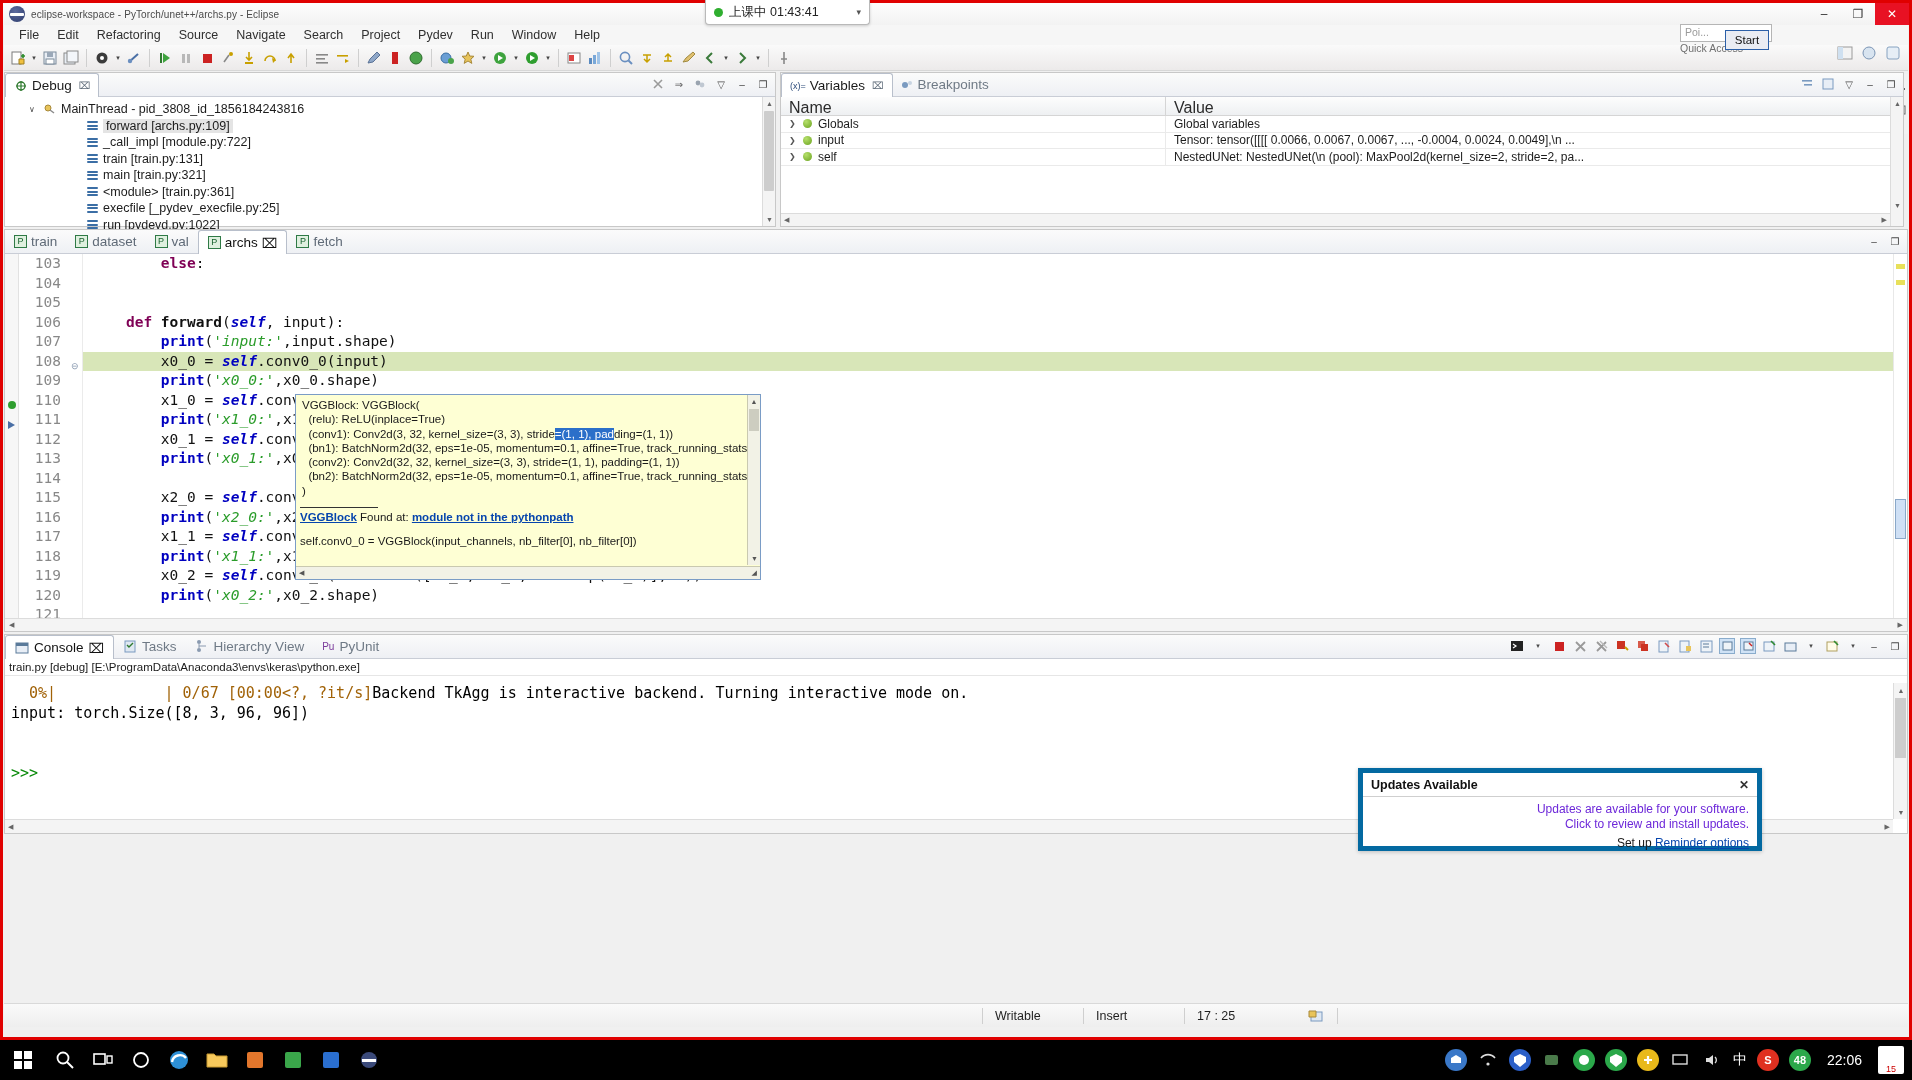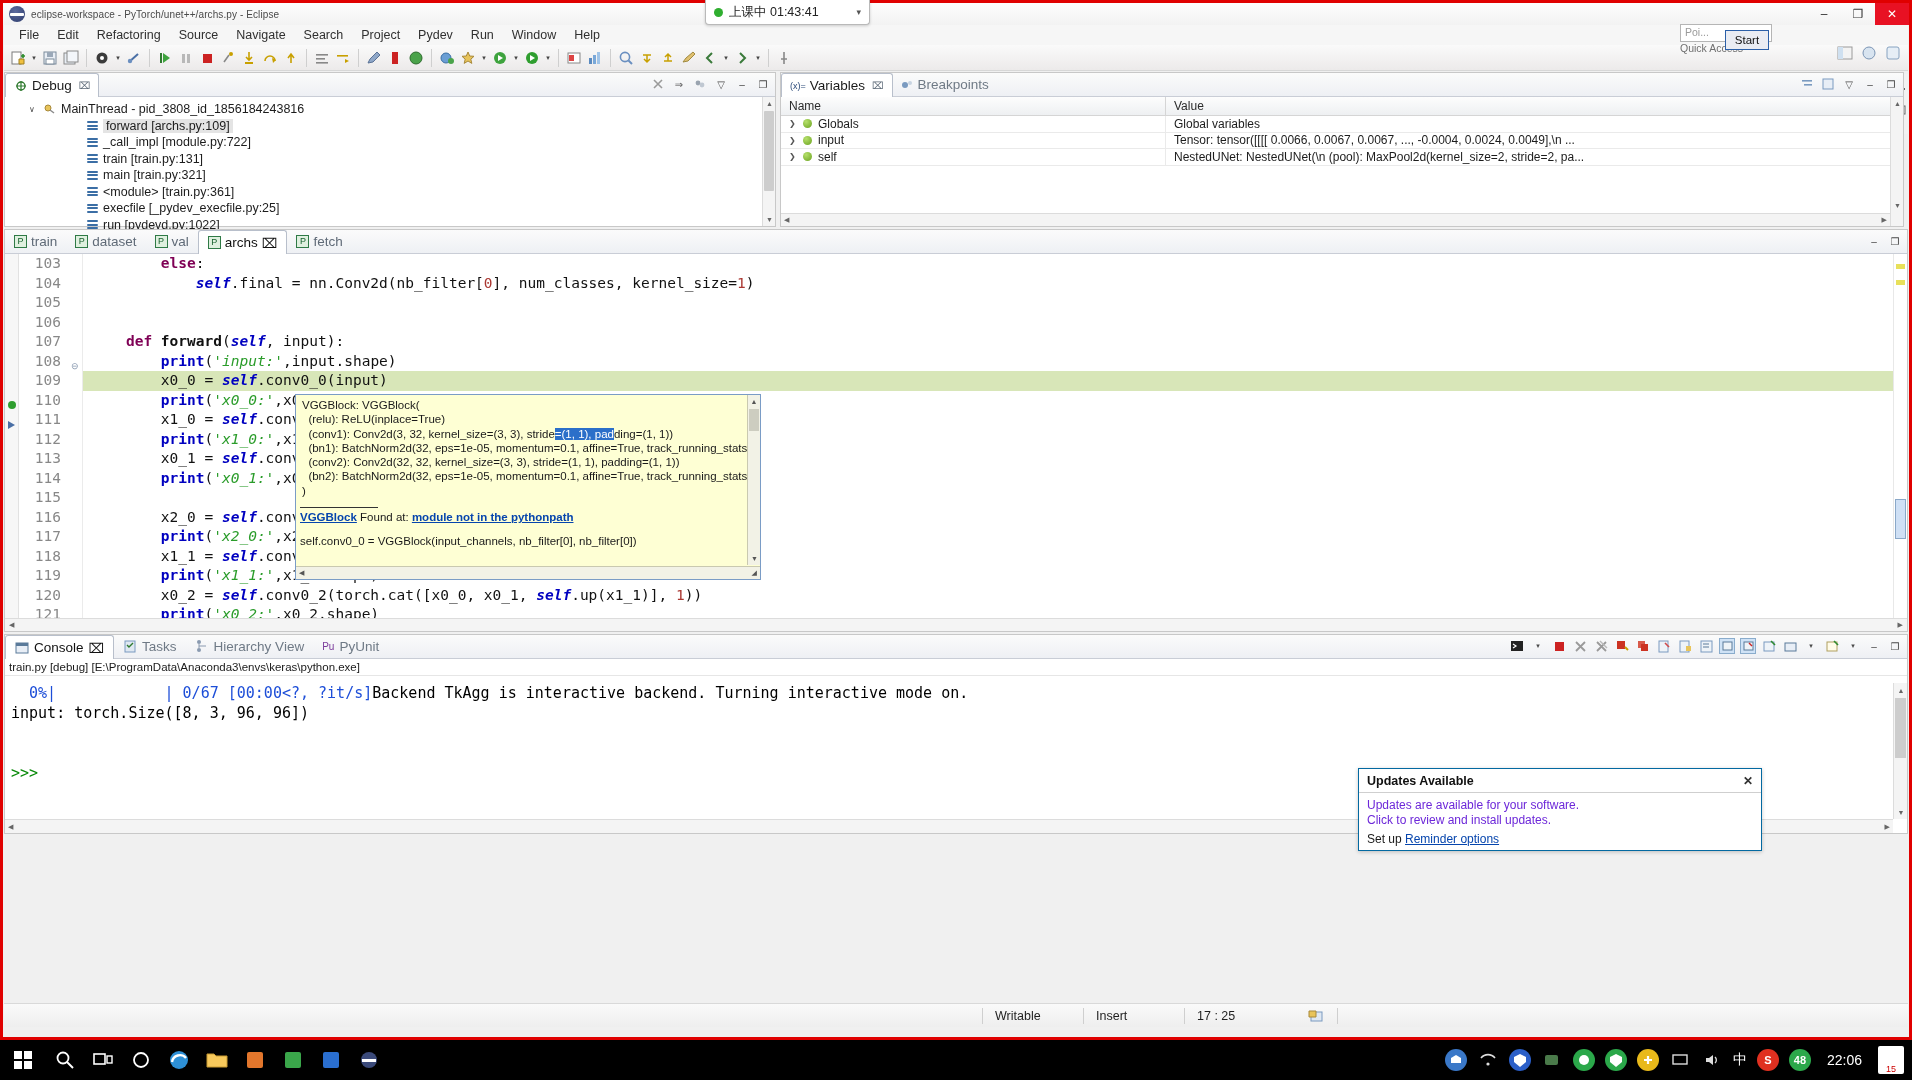--- a/index.html
+++ b/index.html
@@ -136,21 +136,21 @@
     position: absolute; right: 0; top: 24px; bottom: 0; width: 13px;
     background: #f4f4f4; border-left: 1px solid #dcdcdc;
   }
   .vscroll .thumb { position: absolute; left: 1px; width: 10px; background: #cdcdcd; border-radius: 1px; }
   .vscroll .arr { position:absolute; left:0; width: 13px; height: 13px; font-size: 7px;
                   display:flex; align-items:center; justify-content:center; color:#666; }
   
   #vars-view { left: 780px; top: 72px; width: 1124px; height: 155px; }
   .var-header {
     display: flex; height: 19px; background: linear-gradient(#fdfdfd,#eef0f2);
-    border-bottom: 1px solid #d5d5d5; font-size: 12px; color: #2b2b2b;
+    border-bottom: 1px solid #d5d5d5; font-size: 16px; color: #2b2b2b;
   }
   .var-header div { padding: 2px 8px; }
   .vh-name { width: 385px; border-right: 1px solid #d5d5d5; }
   .vh-value { flex: 1; }
   .var-row { display: flex; height: 16.5px; font-size: 12px; color: #1c1c1c; border-bottom: 1px solid #eaeaea; }
   .vr-name { width: 385px; border-right: 1px solid #eaeaea; display: flex; align-items: center;
              gap: 6px; padding-left: 8px; }
   .vr-value { flex: 1; padding-left: 8px; white-space: nowrap; overflow: hidden;
               display:flex; align-items:center; }
   .vr-arrow { font-size: 8px; color: #555; width: 8px; }
@@ -220,34 +220,35 @@
   .ctab { display:flex; align-items:center; gap:5px; height:24px; padding:0 9px;
           font-size:13.5px; color:#6f7a86; }
   .ctab.active { color:#111; background:#fff; border-top:1px solid #b8bfcb;
                  border-left:1px solid #b8bfcb; border-right:1px solid #b8bfcb;
                  border-radius:3px 3px 0 0; position:relative; top:1px; }
   .con-sub { font-size: 11.5px; color: #1a1a1a; padding: 2px 0 2px 4px;
              border-bottom: 1px solid #e6e6e6; }
   .con-body { position: absolute; left:0; right:0; top: 48px; bottom: 20px; overflow: hidden;
               font-family: "DejaVu Sans Mono", monospace; font-size: 15px; }
   .con-line { height: 20px; line-height: 20px; white-space: pre; padding-left: 6px; }
-  .c-red { color: #1d4ed8; }
+  .c-red { color: #a16207; }
   .c-black { color: #000; }
   .c-green { color: #0a8a0a; }
   .con-hscroll { position:absolute; left:0; right:14px; bottom:0; height:14px;
                  background:#f4f4f4; border-top:1px solid #dcdcdc; display:flex;
                  align-items:center; justify-content:space-between; padding:0 3px;
                  font-size:7px; color:#666; }
   .con-vscroll { position:absolute; right:0; top:48px; bottom:14px; width:14px;
                  background:#f4f4f4; border-left:1px solid #dcdcdc; }
   
   .notif {
     position: absolute; left: 1358px; top: 768px; width: 404px; height: 83px;
-    background: #fff; border: 1px solid #0369a1; z-index: 700;
+    background: #fff; border: 5px solid #0369a1; z-index: 700;
     box-shadow: 0 1px 4px rgba(0,0,0,.22);
+    text-align: right;
   }
   .notif-hd { height: 24px; border-bottom: 1px solid #cfcfcf; display: flex; align-items: center;
               padding: 0 8px; font-size: 12.5px; font-weight: bold; color: #111; }
   .notif-x { margin-left: auto; font-size: 12px; color: #333; }
   .notif-body { padding: 5px 8px 0 8px; font-size: 12px; color: #6d28d9; line-height: 15px; }
   .notif-setup { padding: 4px 8px 0 8px; font-size: 12px; color: #1a1a1a; }
   .notif-link { color: #0645ad; text-decoration: underline; }
   
   .statusbar {
     position: absolute; left: 4px; top: 1003px; width: 1904px; height: 24px;
@@ -752,21 +753,20 @@
           <div>118</div>
           <div>119</div>
           <div>120</div>
           <div>121</div>
         </div>
       <div class="ed-folding">
         <span style="position:absolute;left:66px;top:107px;font-size:9px;color:#8a9ab0">⊖</span>
       </div>
       <div class="code" id="codearea">
           <div class="cline">        <span class="k">else</span>:</div>
-          <div class="cline">            <span class="it kb">self</span>.final = nn.Conv2d(nb_filter[<span class="n">0</span>], num_classes, kernel_size=<span class="n">1</span>)</div>
           <div class="cline">&nbsp;</div>
           <div class="cline">&nbsp;</div>
           <div class="cline">    <span class="k">def</span> <span class="fn"><b>forward</b></span>(<span class="it kb">self</span>, input):</div>
           <div class="cline">        <span class="kb">print</span>(<span class="s">'input:'</span>,input.shape)</div>
           <div class="cline hl">        x0_0 = <span class="it kb">self</span>.conv0_0(input)</div>
           <div class="cline">        <span class="kb">print</span>(<span class="s">'x0_0:'</span>,x0_0.shape)</div>
           <div class="cline">        x1_0 = <span class="it kb">self</span>.conv1_0(self.pool(x0_0))</div>
           <div class="cline">        <span class="kb">print</span>(<span class="s">'x1_0:'</span>,x1_0.shape)</div>
           <div class="cline">        x0_1 = <span class="it kb">self</span>.conv0_1(torch.cat([x0_0, self.up(x1_0)], 1))</div>
           <div class="cline">        <span class="kb">print</span>(<span class="s">'x0_1:'</span>,x0_1.shape)</div>

